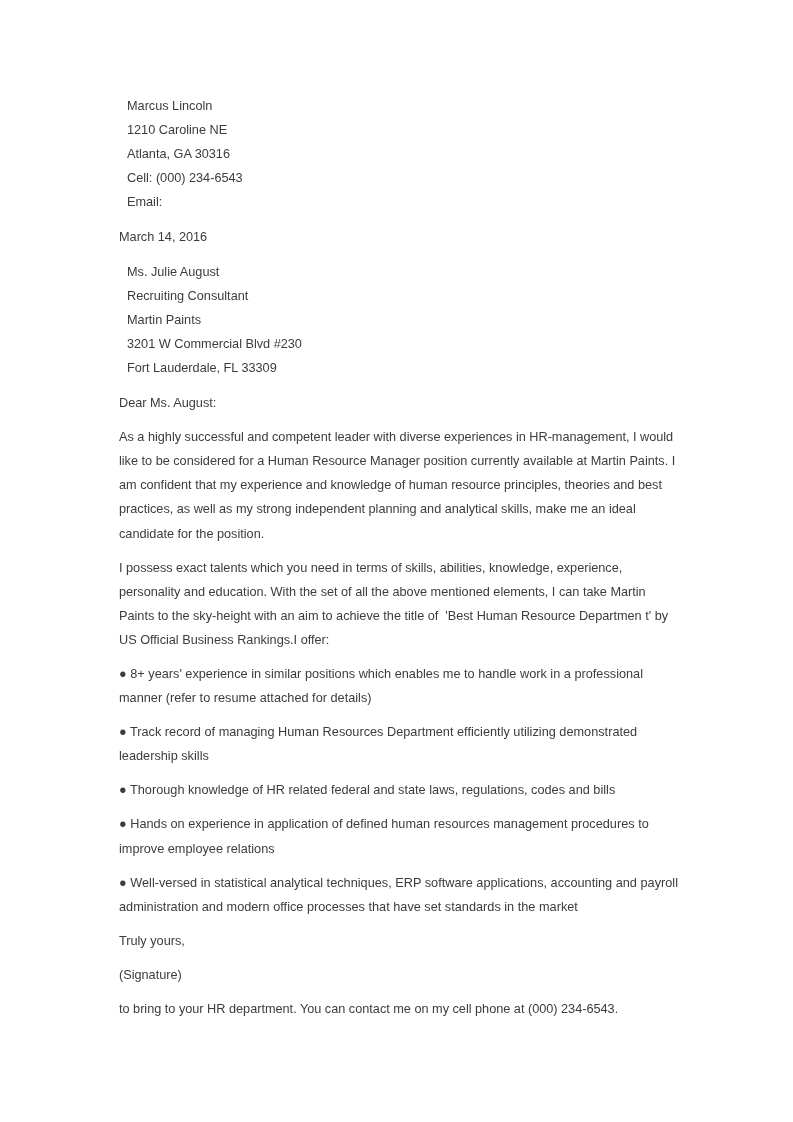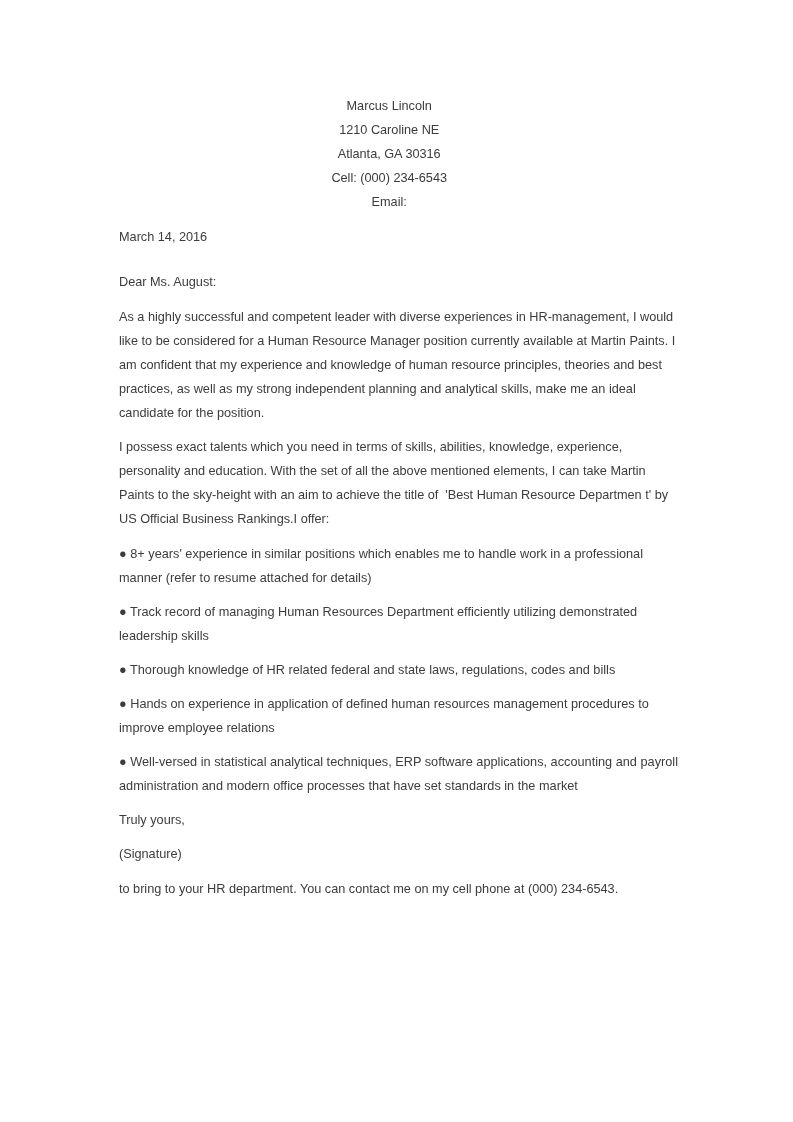--- a/index.html
+++ b/index.html
@@ -22,22 +22,21 @@
     height: 1122px;
     background: #ffffff;
   }
   .letter {
     position: absolute;
     left: 119px;
     top: 94px;
     width: 560px;
   }
   .block {
-    margin: 0 0 0 0;
-    text-align: center;
+    margin: 0 0 0 8px;
   }
   .line {
     font-size: 13.2px;
     line-height: 24.1px;
     color: #3c3c3c;
     letter-spacing: -0.02px;
     white-space: pre-wrap;
     font-stretch: semi-condensed;
     transform: scaleX(0.965);
     transform-origin: left center;
@@ -83,20 +82,27 @@
       <div class="line">Cell: (000) 234-6543</div>
       <div class="line">Email:</div>
     </div>
 
     <div class="spacer-date"></div>
 
     <div class="line">March 14, 2016</div>
 
     <div class="spacer-recip"></div>
 
+    <div class="block">
+      <div class="line">Ms. Julie August</div>
+      <div class="line">Recruiting Consultant</div>
+      <div class="line">Martin Paints</div>
+      <div class="line">3201 W Commercial Blvd #230</div>
+      <div class="line">Fort Lauderdale, FL 33309</div>
+    </div>
 
     <div class="spacer-salut"></div>
 
     <div class="line">Dear Ms. August:</div>
 
     <div class="spacer-body"></div>
 
     <div class="para">As a highly successful and competent leader with diverse experiences in HR-management, I would like to be considered for a Human Resource Manager position currently available at Martin Paints. I am confident that my experience and knowledge of human resource principles, theories and best practices, as well as my strong independent planning and analytical skills, make me an ideal candidate for the position.</div>
 
     <div class="gap-para"></div>

